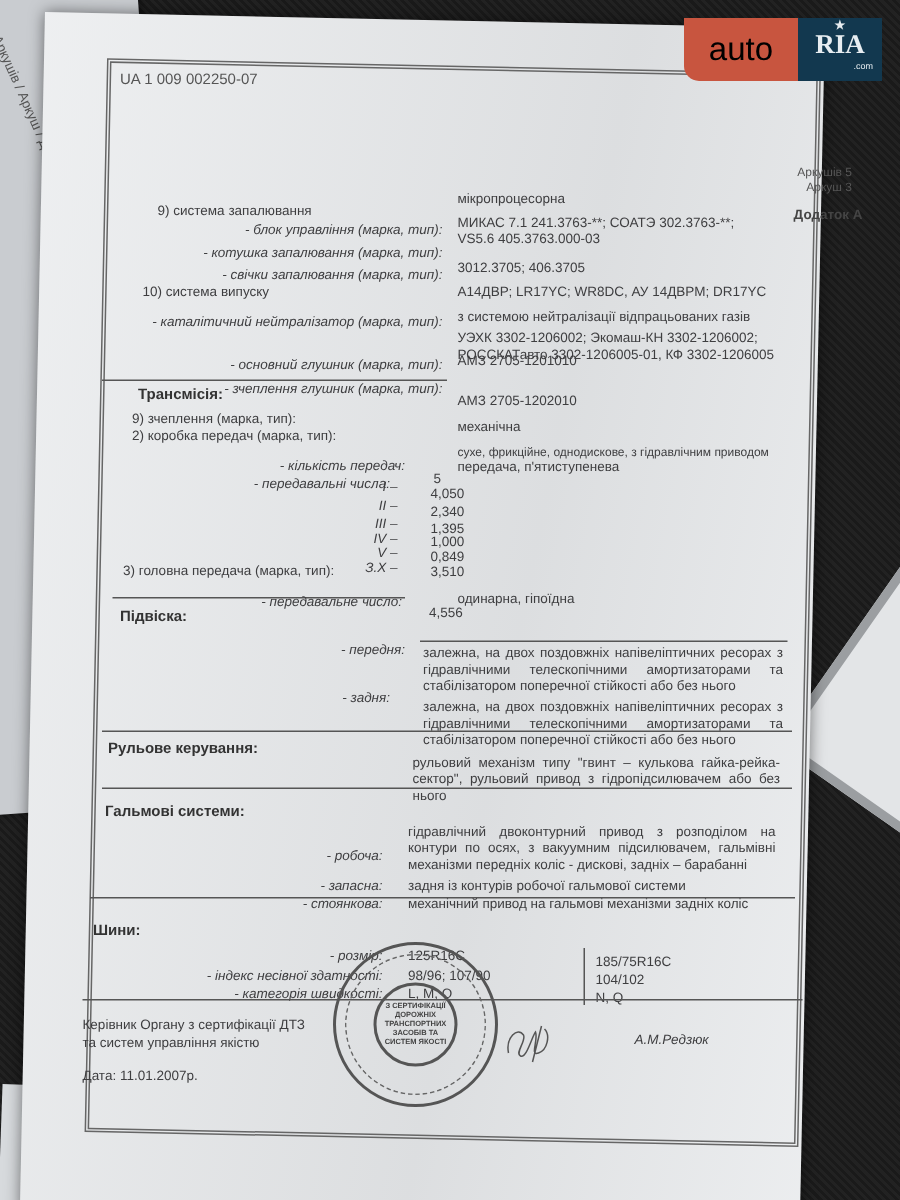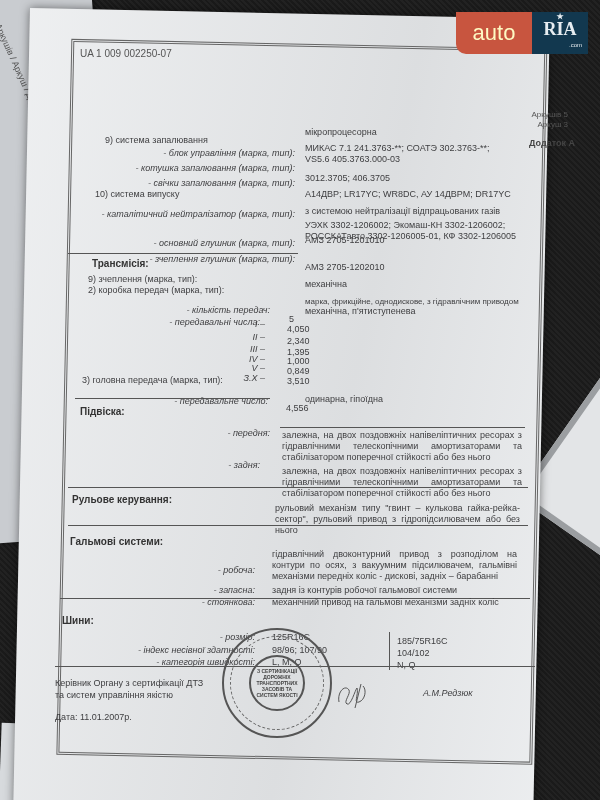--- a/index.html
+++ b/index.html
@@ -22,21 +22,21 @@
   .lbl{text-align:right;font-style:italic;}
   .val{left:305px;}
   .val-wrap{white-space:normal;width:215px;text-align:justify;}
   .section{position:absolute;font-size:10px;font-weight:bold;color:#333;}
   .hr{position:absolute;height:1px;background:#555;}
   .stamp{position:absolute;left:222px;top:628px;width:110px;height:110px;border-radius:50%;border:2px solid #555;box-sizing:border-box;}
   .stamp::before{content:"";position:absolute;inset:6px;border-radius:50%;border:1px dashed #666;}
   .stamp-inner{position:absolute;left:25px;top:25px;width:56px;height:56px;border-radius:50%;border:2px solid #555;font-size:5px;line-height:6px;text-align:center;display:flex;align-items:center;justify-content:center;font-weight:bold;color:#444;padding:4px;box-sizing:border-box;}
   .signature{position:absolute;left:335px;top:680px;width:36px;height:30px;}
   .logo{position:absolute;left:456px;top:12px;width:132px;height:42px;display:flex;}
-  .logo-auto{background:#c8553f;color:#fef9c3;font-size:22px;width:76px;display:flex;align-items:center;justify-content:center;border-radius:0 0 0 10px;}
+  .logo-auto{background:#c8553f;color:#000000;font-size:22px;width:76px;display:flex;align-items:center;justify-content:center;border-radius:0 0 0 10px;}
   .logo-ria{background:#12384f;color:#e7edf1;width:56px;display:flex;flex-direction:column;align-items:center;justify-content:center;font-family:"Liberation Serif",serif;font-weight:bold;font-size:18px;line-height:16px;}
   .logo-ria small{font-size:6px;font-family:"Liberation Sans",sans-serif;font-weight:normal;align-self:flex-end;margin-right:6px;}
 </style>
 </head>
 <body>
 
 <div class="bg-fabric"></div>
 
 <div class="back-sheet">
   <div class="back-sheet-text">Аркушів / Аркуш / Додаток</div>
@@ -79,22 +79,22 @@
   <div class="row lbl" style="right:305px;top:238px;">- основний глушник (марка, тип):</div>
   <div class="row val" style="top:235px;">АМЗ 2705-1201010</div>
   <div class="hr" style="left:68px;top:253px;width:230px;"></div>
   <div class="row lbl" style="right:305px;top:254px;">- зчеплення глушник (марка, тип):</div>
   <div class="row val" style="top:262px;">АМЗ 2705-1202010</div>
 
   <div class="section" style="left:92px;top:258px;">Трансмісія:</div>
   <div class="row val" style="top:279px;">механічна</div>
   <div class="row" style="left:88px;top:274px;">9) зчеплення (марка, тип):</div>
   <div class="row" style="left:88px;top:285px;">2) коробка передач (марка, тип):</div>
-  <div class="row val" style="top:296px;font-size:8px;">марка, фрикційне, однодискове, з гідравлічним приводом</div>
-  <div class="row val" style="top:306px;">механічна, п'ятиступенева</div>
+  <div class="row val" style="top:296px;font-size:8px;">сухе, фрикційне, однодискове, з гідравлічним приводом</div>
+  <div class="row val" style="top:306px;">передача, п'ятиступенева</div>
   <div class="row lbl" style="right:330px;top:305px;">- кількість передач:</div>
   <div class="row" style="left:289px;top:314px;">5</div>
   <div class="row lbl" style="right:340px;top:317px;">- передавальні числа:</div>
 
   <div class="row lbl" style="right:335px;top:319px;width:30px;">I –</div>
   <div class="row" style="left:287px;top:324px;">4,050</div>
   <div class="row lbl" style="right:335px;top:332px;width:30px;">II –</div>
   <div class="row" style="left:287px;top:336px;">2,340</div>
   <div class="row lbl" style="right:335px;top:344px;width:30px;">III –</div>
   <div class="row" style="left:287px;top:347px;">1,395</div>

